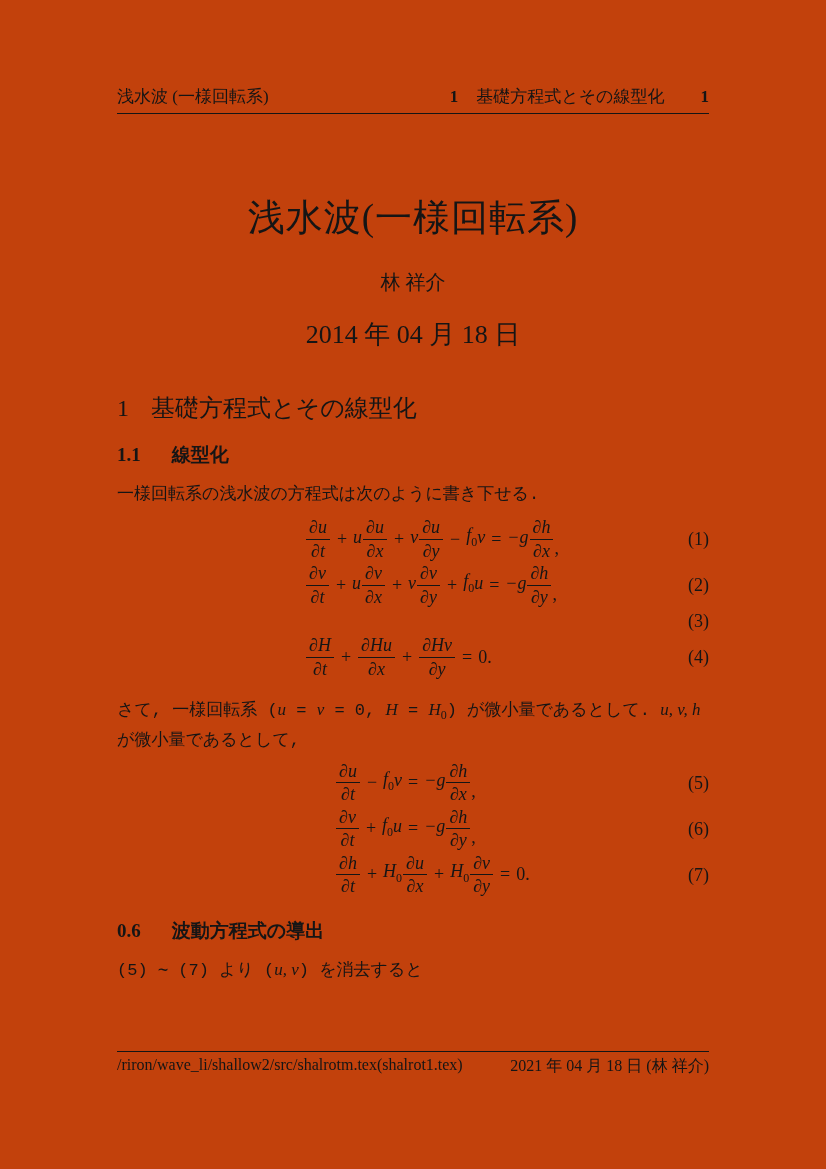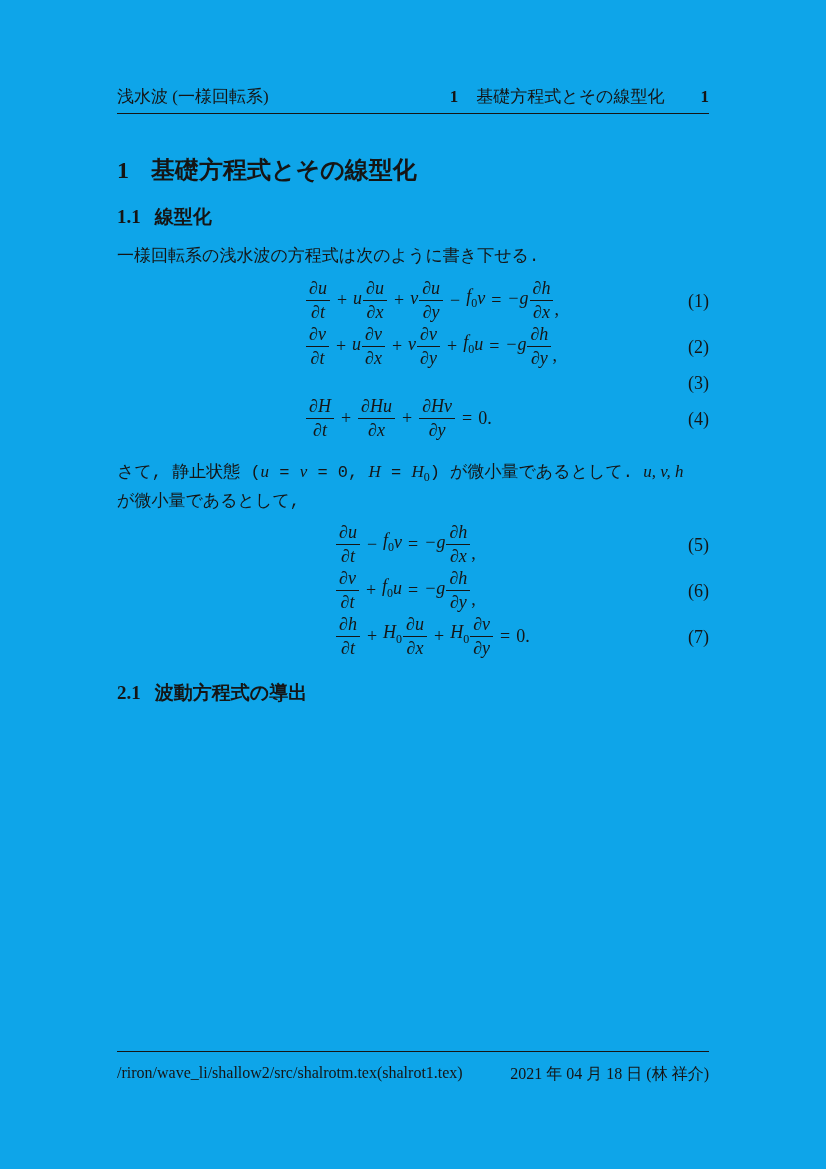--- a/index.html
+++ b/index.html
@@ -1,18 +1,18 @@
 <!DOCTYPE html>
 <html lang="ja"><head>
 <meta charset="utf-8">
 <style>
   html, body { margin:0; padding:0; background:#ffffff; }
   .page {
     position:relative; width:826px; height:1169px; margin:0 auto;
-    background:#0ea5e9; color:#151515; overflow:hidden;
+    background:#c2410c; color:#151515; overflow:hidden;
     font-family:"Liberation Serif", serif;
   }
   .content { margin:0 117px; width:592px; }
 
   
   .header {
     display:flex; justify-content:space-between; align-items:flex-end;
     padding-top:85px; padding-bottom:5px; border-bottom:1.5px solid #151515;
     font-size:17px;
   }
@@ -22,26 +22,26 @@
   .header-section-title { font-family:"Liberation Sans", sans-serif; margin-left:18px; }
   .header-page { margin-left:36px; }
 
   
   .title-block { text-align:center; }
   .doc-title { margin:82px 0 0 0; font-size:37px; font-weight:500; line-height:1.2; letter-spacing:1px; }
   .doc-author { margin-top:29px; font-size:20px; }
   .doc-date { margin-top:21px; font-size:26px; }
 
   
-  .sec-heading { margin-top:42px; font-size:24px; font-weight:bold; line-height:1.2;
+  .sec-heading { margin-top:42px; font-size:24px; font-weight:normal; line-height:1.2;
     font-family:"Liberation Sans", sans-serif; }
   .sec-heading .num, .sub-heading .num { font-family:"Liberation Serif", serif; margin-right:22px; }
   .sub-heading { margin-top:21px; font-size:19px; font-weight:bold; line-height:1.2;
     font-family:"Liberation Sans", sans-serif; }
-  .sub-heading .num { margin-right:14px; }
+  .sub-heading .num { margin-right:31px; }
   .sub-heading.second { margin-top:22px; }
 
   
   p.body-par { margin:13px 0 0 0; font-size:17px; line-height:1.6; }
   .jp { font-family:Liberation Mono, monospace; }
   .mi { font-family:"Liberation Serif", serif; font-style:italic; }
   .msub { font-size:12px; font-style:normal; font-family:"Liberation Serif", serif; }
 
   
   .eq-group { margin-top:8px; font-size:18px; font-family:"Liberation Serif", serif; }
@@ -56,39 +56,44 @@
   .op { margin:0 6px; }
   .tok { transform:translateY(-2px); }
   .mr { font-style:normal; }
   .comma { transform:translateY(9px); }
   .eq-tag { position:absolute; right:0; top:50%; transform:translateY(-50%);
     font-style:normal; font-size:18px; }
 
   
   .footer {
     position:absolute; left:117px; right:117px; top:1051px;
-    border-top:1.5px solid #151515; padding-top:12px;
+    border-top:1.5px solid #151515; padding-top:4px;
     display:flex; justify-content:space-between; font-size:16px;
   }
 </style>
 </head>
 <body>
 
 <div class="page">
   <div class="content">
 
     <div class="header">
       <span class="header-left">浅水波 (一様回転系)</span>
       <span class="header-right">
         <span class="hnum">1</span>
         <span class="header-section-title">基礎方程式とその線型化</span>
         <span class="hnum header-page">1</span>
       </span>
     </div>
 
+    <div class="title-block">
+      <div class="doc-title">浅水波(一様回転系)</div>
+      <div class="doc-author">林 祥介</div>
+      <div class="doc-date">2014 年 04 月 18 日</div>
+    </div>
 
     <div class="sec-heading">
       <span class="num">1</span><span>基礎方程式とその線型化</span>
     </div>
 
     <div class="sub-heading">
       <span class="num">1.1</span><span>線型化</span>
     </div>
 
     <p class="body-par"><span class="jp">一様回転系の浅水波の方程式は次のように書き下せる.</span></p>
@@ -170,21 +175,21 @@
             <span class="num">∂Hv</span>
             <span class="den">∂y</span>
           </span>
           <span class="op">=</span>
           <span class="mr">0.</span>
           <span class="eq-tag">(4)</span>
         </div>
       </div>
 
 
-    <p class="body-par" style="margin-top:16px"><span class="jp">さて, 静止状態 (</span><span class="mi">u</span><span class="jp"> = </span><span class="mi">v</span><span class="jp"> = 0, </span><span class="mi">H</span><span class="jp"> = </span><span class="mi">H</span><sub class="msub">0</sub><span class="jp">) が微小量であるとして. </span><span class="mi">u, v, h</span><span class="jp"> が微小量であるとして,</span></p>
+    <p class="body-par" style="margin-top:16px"><span class="jp">さて, 一様回転系 (</span><span class="mi">u</span><span class="jp"> = </span><span class="mi">v</span><span class="jp"> = 0, </span><span class="mi">H</span><span class="jp"> = </span><span class="mi">H</span><sub class="msub">0</sub><span class="jp">) が微小量であるとして. </span><span class="mi">u, v, h</span><span class="jp"> が微小量であるとして,</span></p>
 
     <div class="eq-group eq-group-2">
         <div class="eq-row">
           <span class="frac">
             <span class="num">∂u</span>
             <span class="den">∂t</span>
           </span>
           <span class="op">−</span>
           <span class="mi tok"><span>f</span><sub class="msub">0</sub></span>
           <span class="mi tok">v</span>
@@ -231,23 +236,24 @@
             <span class="num">∂v</span>
             <span class="den">∂y</span>
           </span>
           <span class="op">=</span>
           <span class="mr">0.</span>
           <span class="eq-tag">(7)</span>
         </div>
       </div>
 
     <div class="sub-heading second">
-      <span class="num">2.1</span><span>波動方程式の導出</span>
-    </div>
-
+      <span class="num">0.6</span><span>波動方程式の導出</span>
+    </div>
+
+    <p class="body-par"><span class="jp">(5) ∼ (7) より (</span><span class="mi">u, v</span><span class="jp">) を消去すると</span></p>
 
   </div>
 
   <div class="footer">
     <span>/riron/wave_li/shallow2/src/shalrotm.tex(shalrot1.tex)</span>
     <span>2021 年 04 月 18 日 (林 祥介)</span>
   </div>
 </div>
 
 </body></html>

